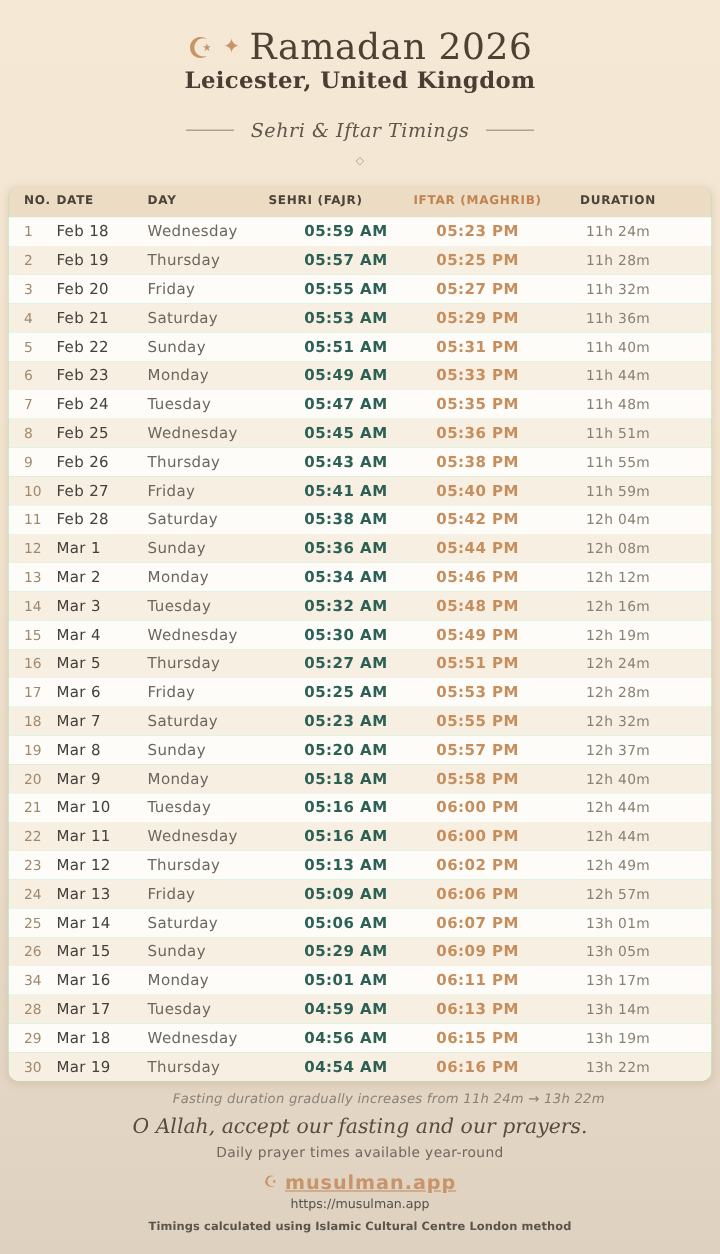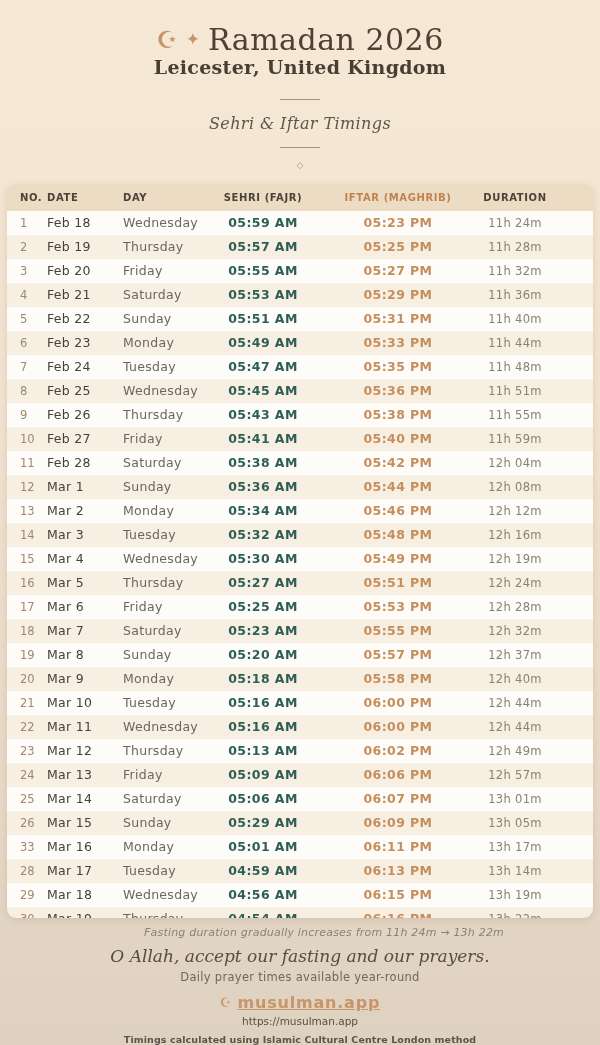--- a/index.html
+++ b/index.html
@@ -18,21 +18,21 @@
   .crescent { color: #c79468; font-size: 24px; line-height: 1; }
   .star4 { color: #c79468; font-size: 17px; line-height: 1; }
   .title {
     font-family: "DejaVu Serif", "Liberation Serif", serif;
     font-size: 30px; color: #4e4134; font-weight: 400; letter-spacing: 0.5px; line-height: 1.05;
   }
   .location {
     font-family: "DejaVu Serif", "Liberation Serif", serif;
     font-size: 19px; font-weight: 700; color: #4a3e33; margin-top: 0px; letter-spacing: 0.3px;
   }
-  .subtitle-row { display: flex; align-items: center; justify-content: center; gap: 14px; margin-top: 21px; flex-direction: column; }
+  .subtitle-row { display: flex; align-items: center; justify-content: center; gap: 14px; margin-top: 21px; }
   .subtitle-line { width: 40px; height: 1px; background: #9c917f; }
   .subtitle {
     font-family: "DejaVu Serif", "Liberation Serif", serif;
     font-style: italic; font-size: 16px; color: #5f574b; letter-spacing: 0.4px;
   }
   .meta { margin-top: 12px; font-size: 10.5px; color: #55504a; letter-spacing: 0.2px; }
   .ornament { margin-top: 12px; font-size: 9px; color: #a99b88; }
 
   
   .card {
@@ -49,21 +49,21 @@
   .th.c-day  { text-align: left; }
   .th.c-sehri, .th.c-iftar, .th.c-dur { text-align: center; }
   .th.c-iftar { color: #c08350; }
 
   .row { height: 24px; background: #fdfcf9; }
   .row.alt { background: #f7efe2; }
   .cell { font-size: 12.5px; }
   .cell.no   { padding-left: 13px; font-size: 11.5px; color: #a1886c; }
   .cell.date { color: #45413c; letter-spacing: 0.3px; }
   .cell.day  { color: #6c665e; letter-spacing: 0.3px; }
-  .cell.sehri { text-align: center; font-weight: 700; color: #2d6055; font-size: 12.5px; letter-spacing: 0.4px; }
+  .cell.sehri { text-align: right; font-weight: 700; color: #2d6055; font-size: 12.5px; letter-spacing: 0.4px; }
   .cell.iftar { text-align: center; font-weight: 700; color: #c68e5c; font-size: 12.5px; letter-spacing: 0.4px; }
   .cell.duration { text-align: center; color: #8a8174; font-size: 11.5px; letter-spacing: 0.3px; }
 
   
   .ftr { text-align: center; width: 100%; }
   .duration-note { margin-top: 8px; font-style: italic; font-size: 11px; color: #8a8276; letter-spacing: 0.2px; margin-left: 48px; }
   .dua {
     margin-top: 7px; font-family: "DejaVu Serif", "Liberation Serif", serif;
     font-style: italic; font-size: 17px; color: #564c41;
   }
@@ -306,21 +306,21 @@
         </div>
         <div class="row alt">
           <div class="cell no">26</div>
           <div class="cell date">Mar 15</div>
           <div class="cell day">Sunday</div>
           <div class="cell sehri">05:29 AM</div>
           <div class="cell iftar">06:09 PM</div>
           <div class="cell duration">13h 05m</div>
         </div>
         <div class="row">
-          <div class="cell no">33</div>
+          <div class="cell no">34</div>
           <div class="cell date">Mar 16</div>
           <div class="cell day">Monday</div>
           <div class="cell sehri">05:01 AM</div>
           <div class="cell iftar">06:11 PM</div>
           <div class="cell duration">13h 17m</div>
         </div>
         <div class="row alt">
           <div class="cell no">28</div>
           <div class="cell date">Mar 17</div>
           <div class="cell day">Tuesday</div>

